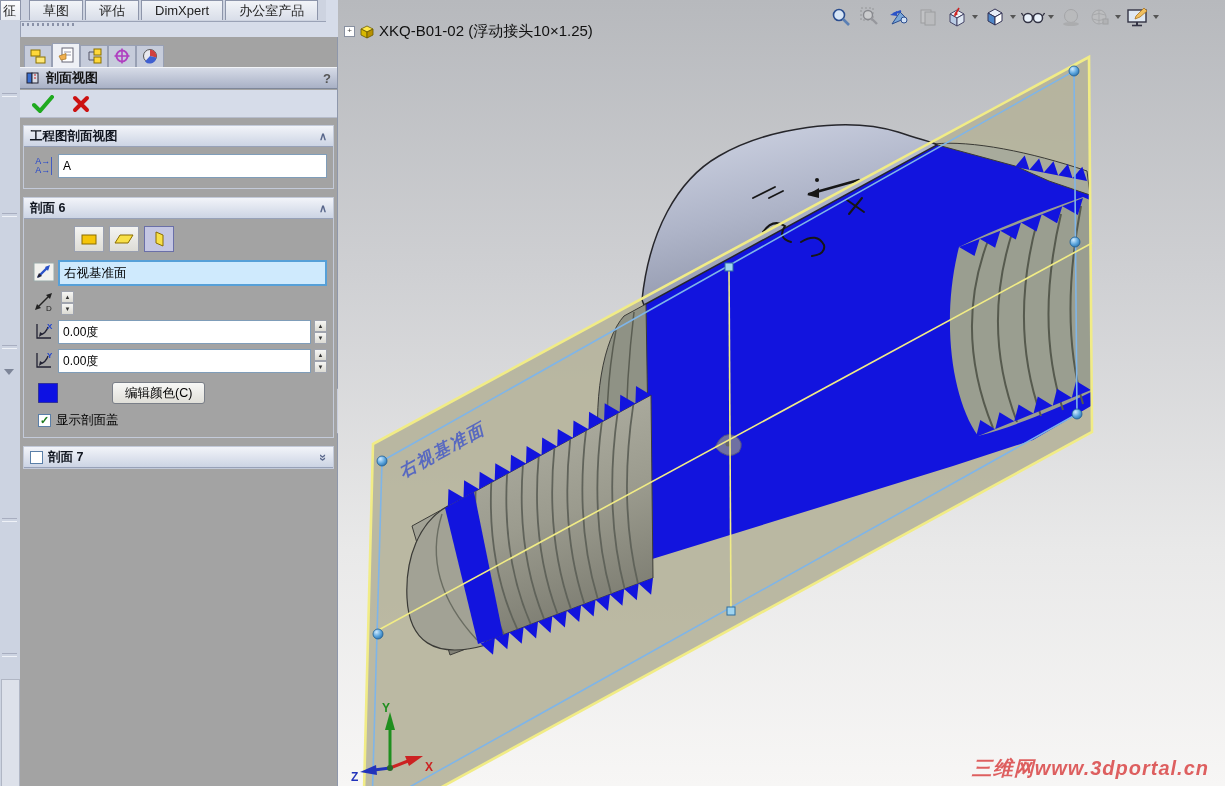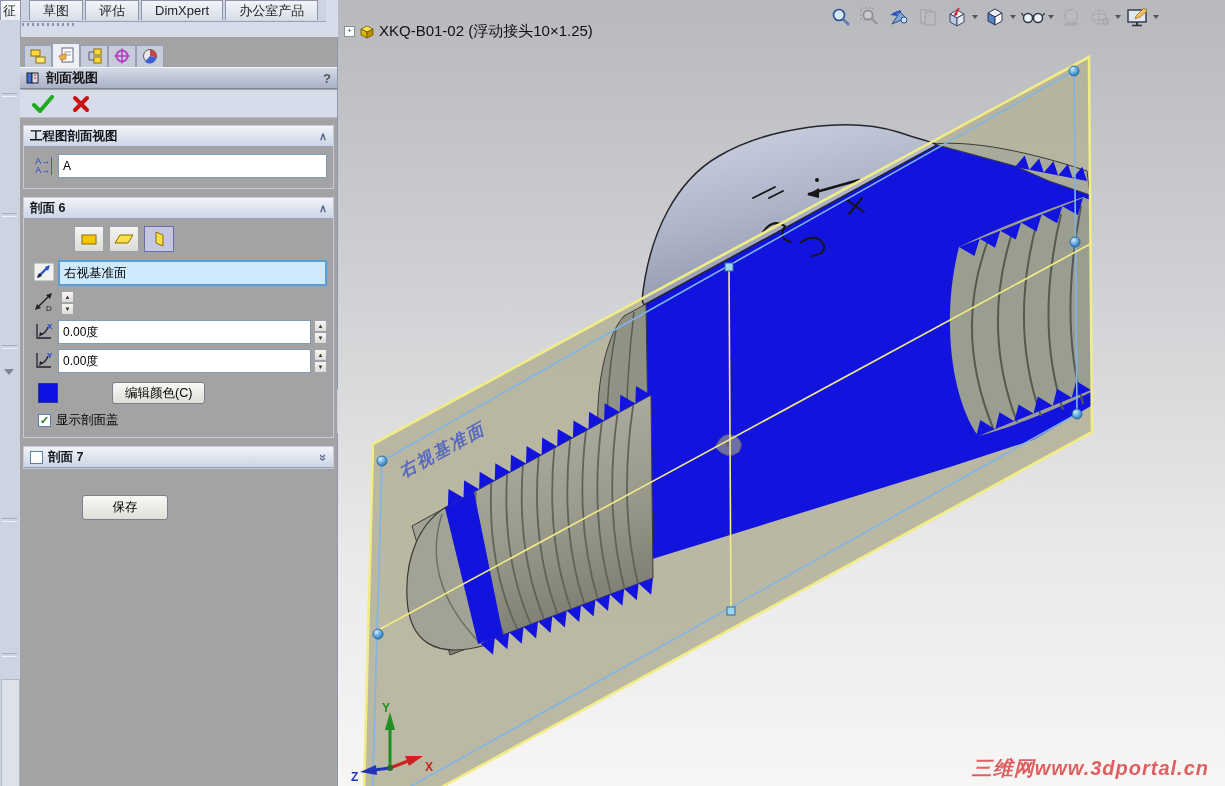--- a/index.html
+++ b/index.html
@@ -217,23 +217,20 @@
     </div>
 
     <div class="group">
       <div class="ghead">
         <span class="cbox" style="color:#fff;"></span>
         <span class="gtitle">剖面 7</span>
           <span class="chev dbl">»</span>
       </div>
     </div>
 
-    <div id="saverow">
-      <button class="xpbtn" style="width:86px;height:25px;">保存</button>
-    </div>
   </div>
 </div>
 
 <div id="splitter">
   <span class="larr"></span>
   <span class="larr"></span>
   <span class="larr"></span>
 </div>
 
 <div id="viewport">

